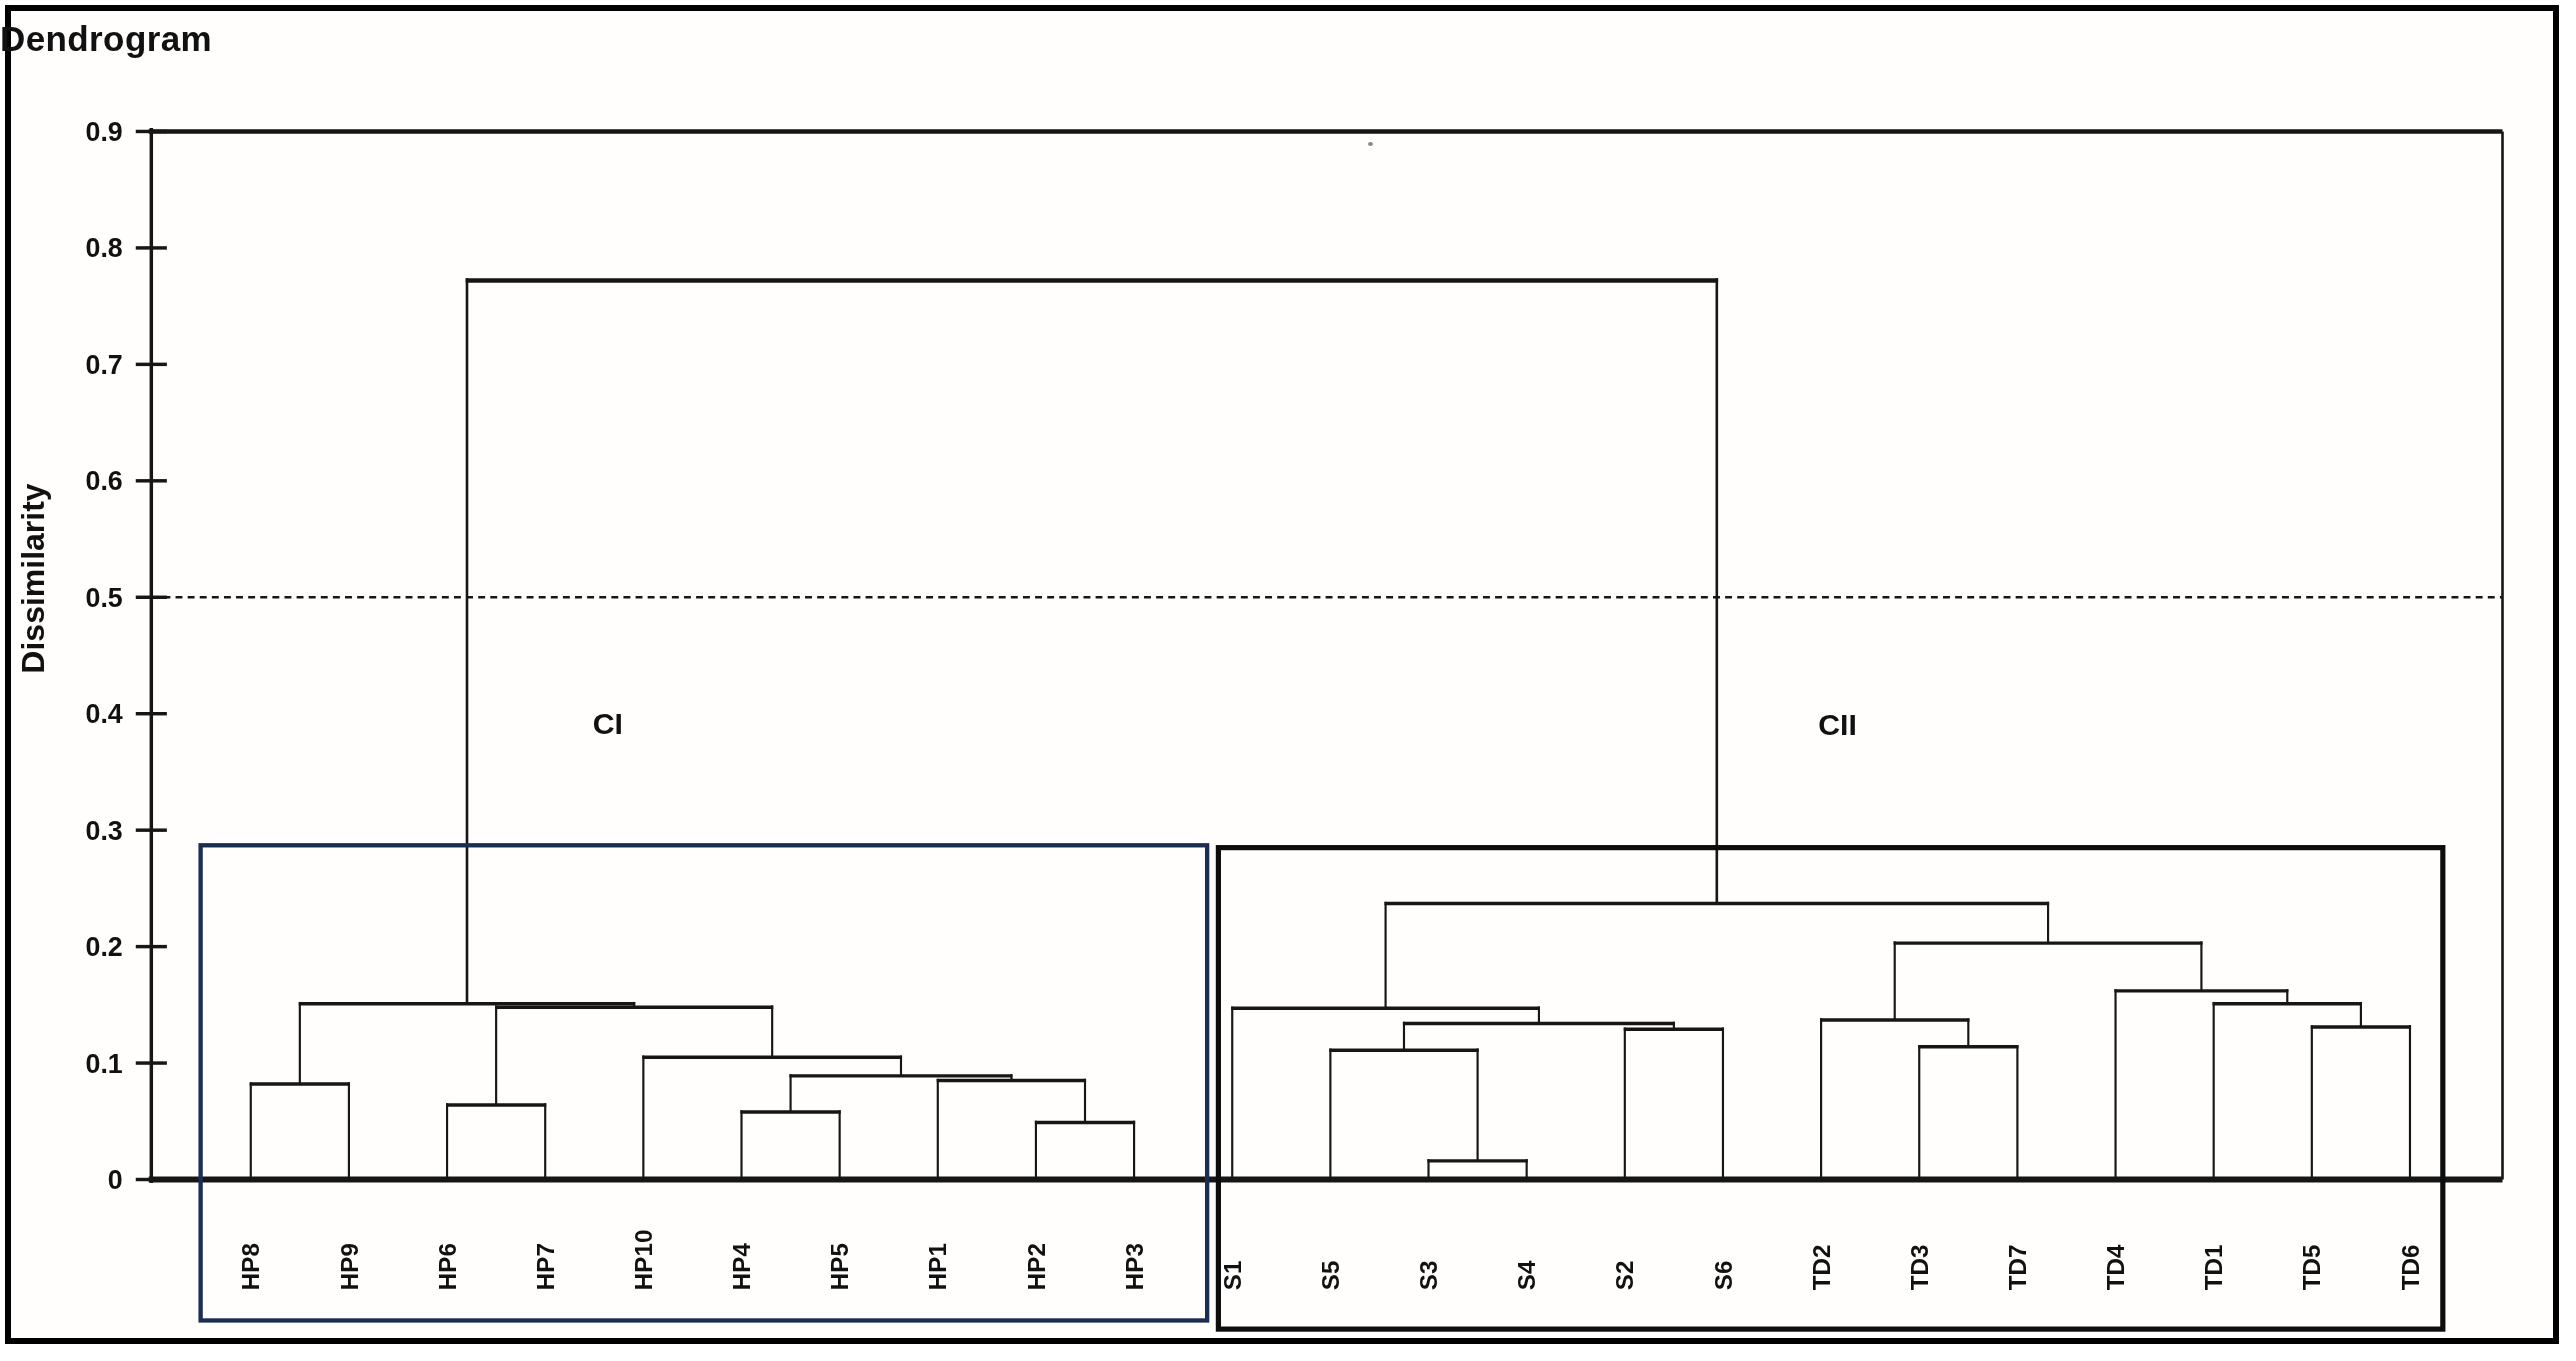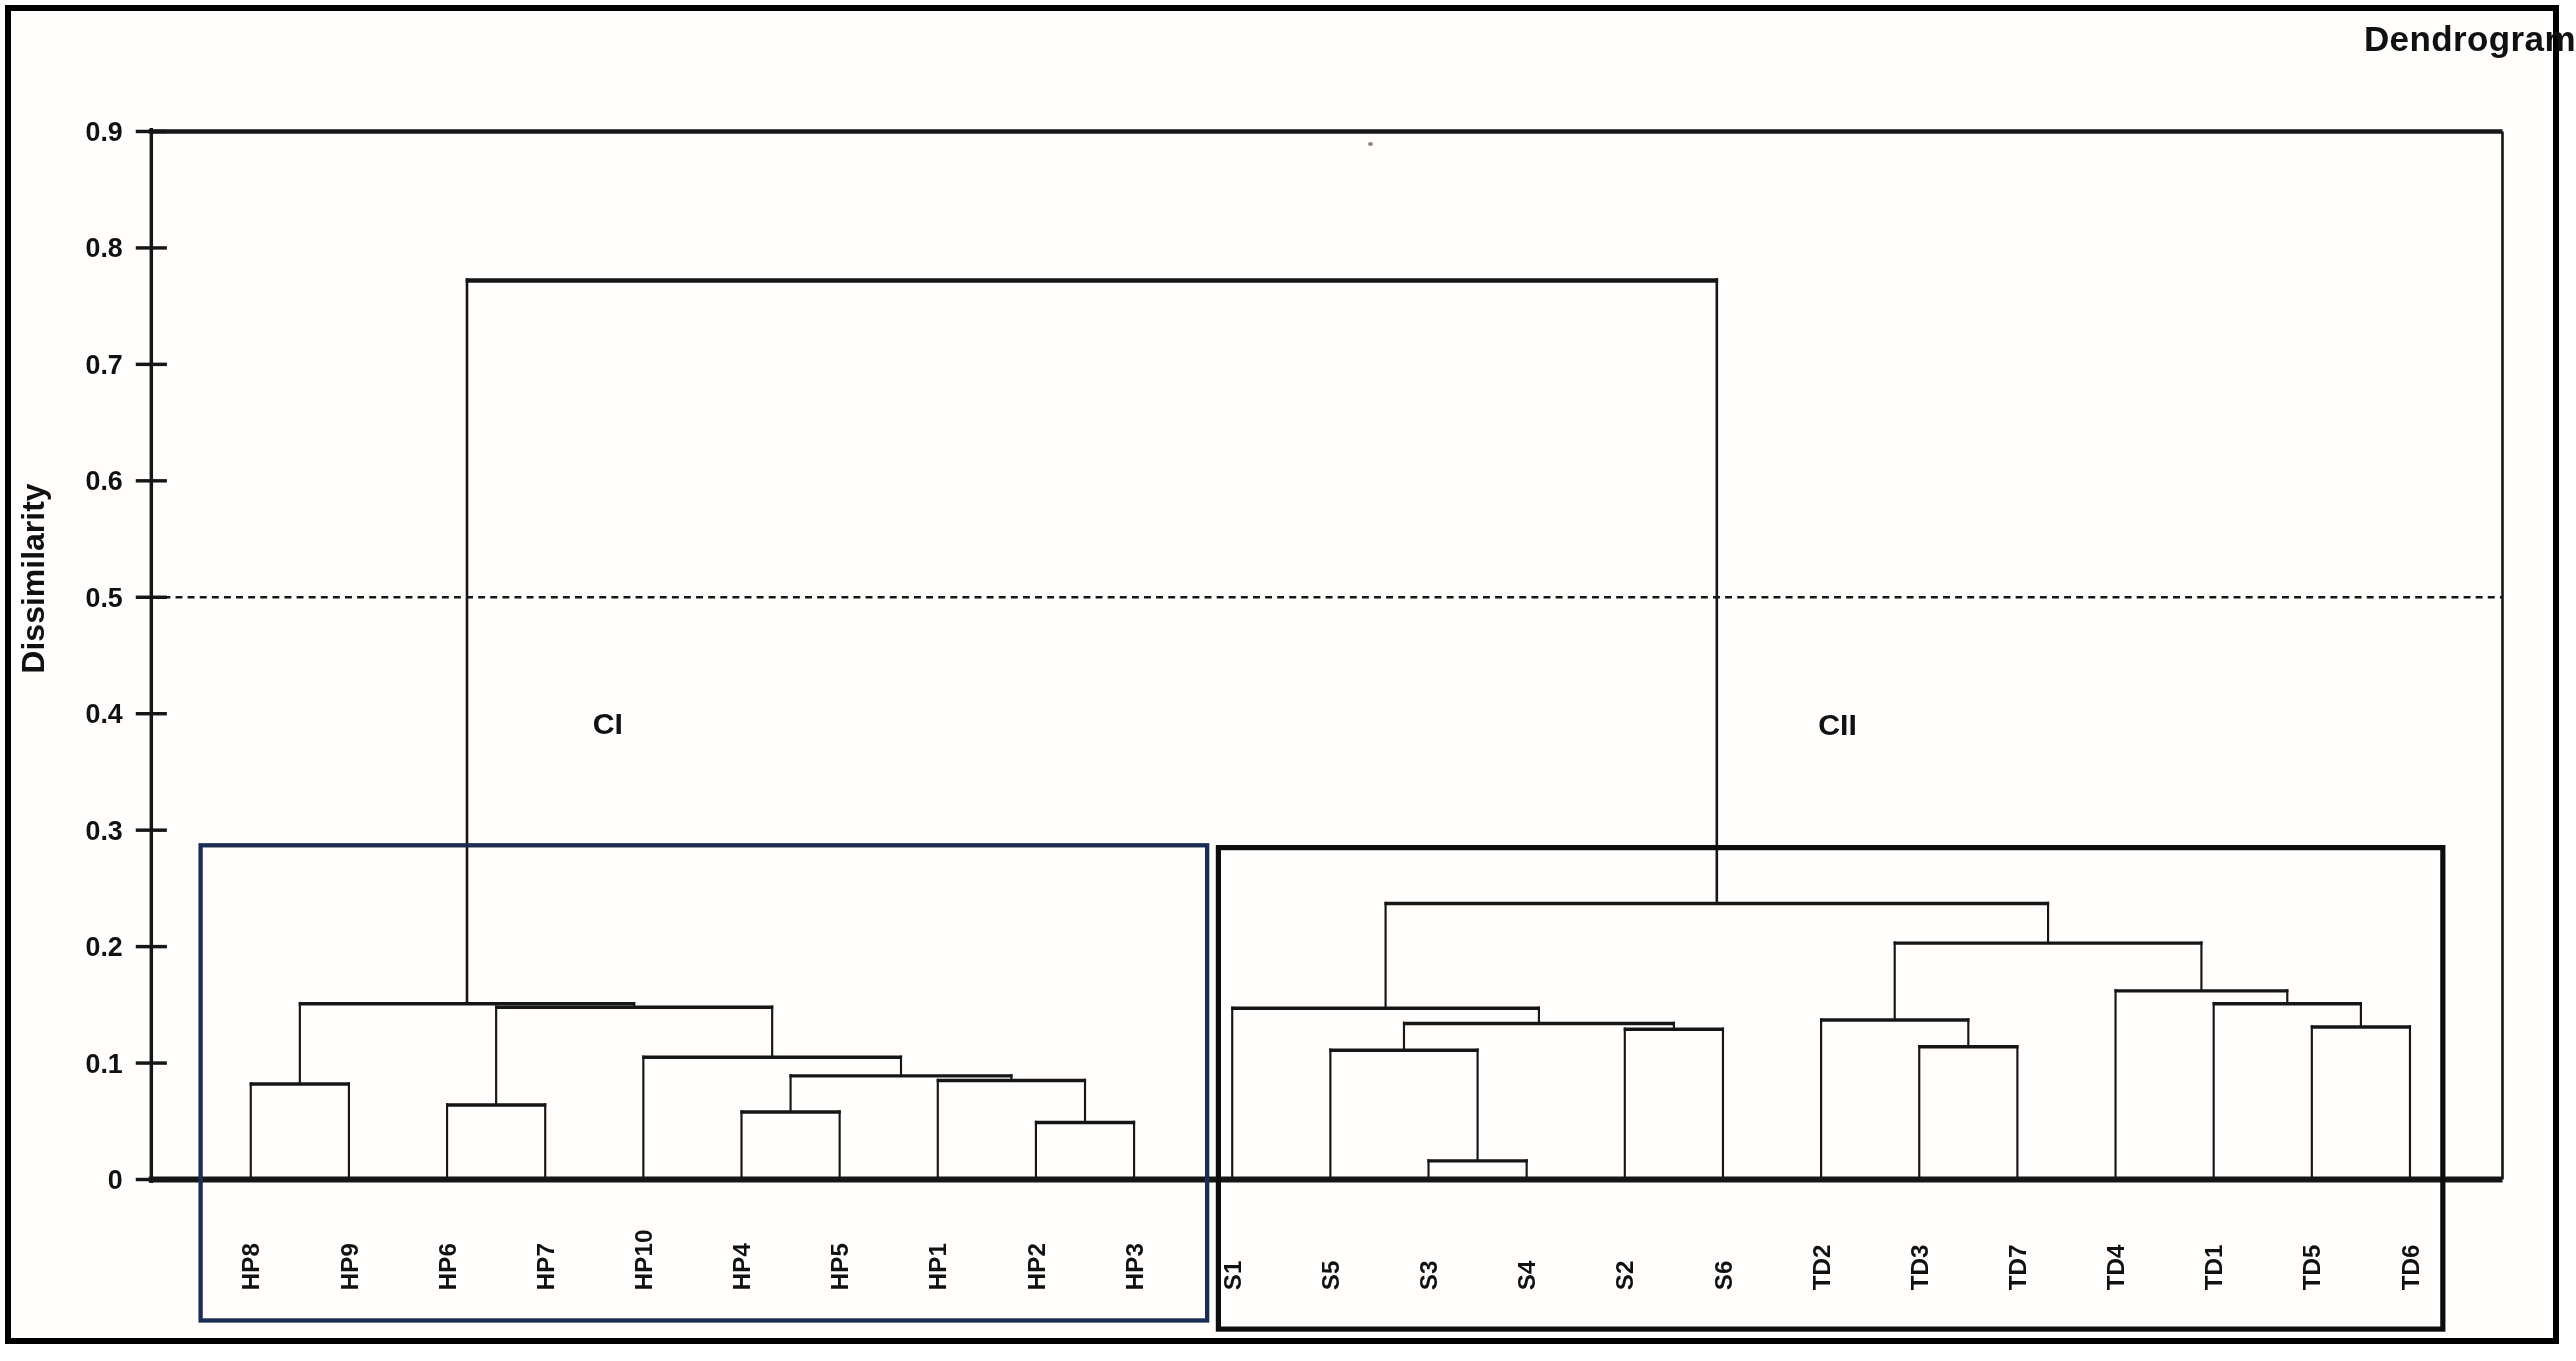--- a/index.html
+++ b/index.html
@@ -1,20 +1,20 @@
 <!DOCTYPE html>
 <html style="font-size:14px"><head>
 <meta charset="utf-8">
 <style>
   html,body{margin:0;padding:0;background:#ffffff;}
   body{width:2576px;height:1362px;position:relative;overflow:hidden;
        font-family:"Liberation Sans",sans-serif;}
   .frame{position:absolute;left:5.2px;top:5.2px;width:2554px;height:1339px;
          border:6px solid #000;background:#fffefd;box-sizing:border-box;}
-  .title{position:absolute;top:19px;left:0;width:100%;text-align:right;
+  .title{position:absolute;top:19px;left:0;width:100%;text-align:left;
          font-size:35px;font-weight:bold;color:#111;letter-spacing:0.4px;}
   .ylabel{position:absolute;left:-183px;top:560px;width:432px;text-align:center;
           transform:rotate(-90deg);transform-origin:center center;
           font-size:32px;font-weight:bold;color:#111;}
   svg{position:absolute;left:0;top:0;}
   text{font-family:"Liberation Sans",sans-serif;}
   .tick-label{font-size:31px;font-weight:bold;fill:#111;}
   .leaf-label{font-size:28px;font-weight:bold;fill:#111;}
   .cluster-label{font-size:35px;font-weight:bold;fill:#111;}
   .stray-dot{position:absolute;left:1368px;top:142px;width:5.2px;height:4.3px;

